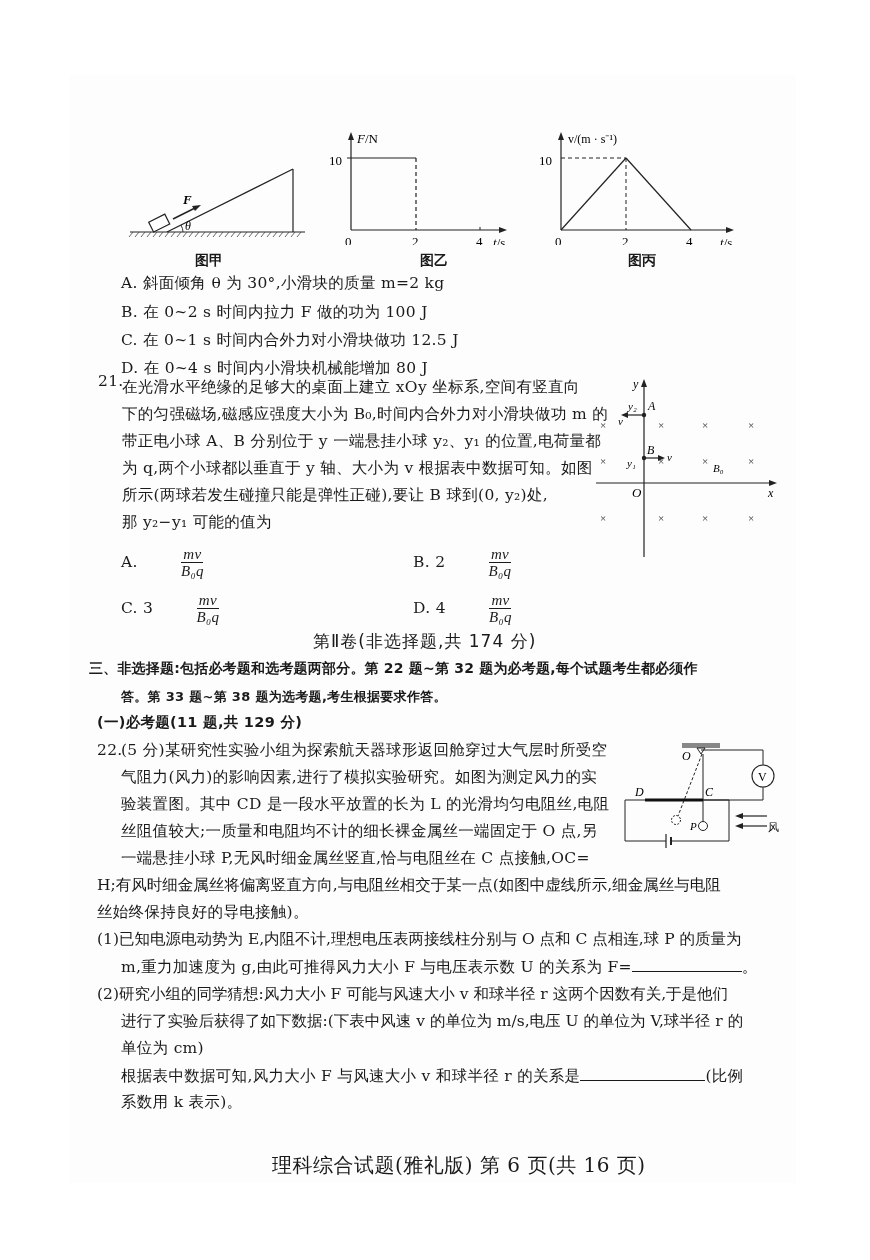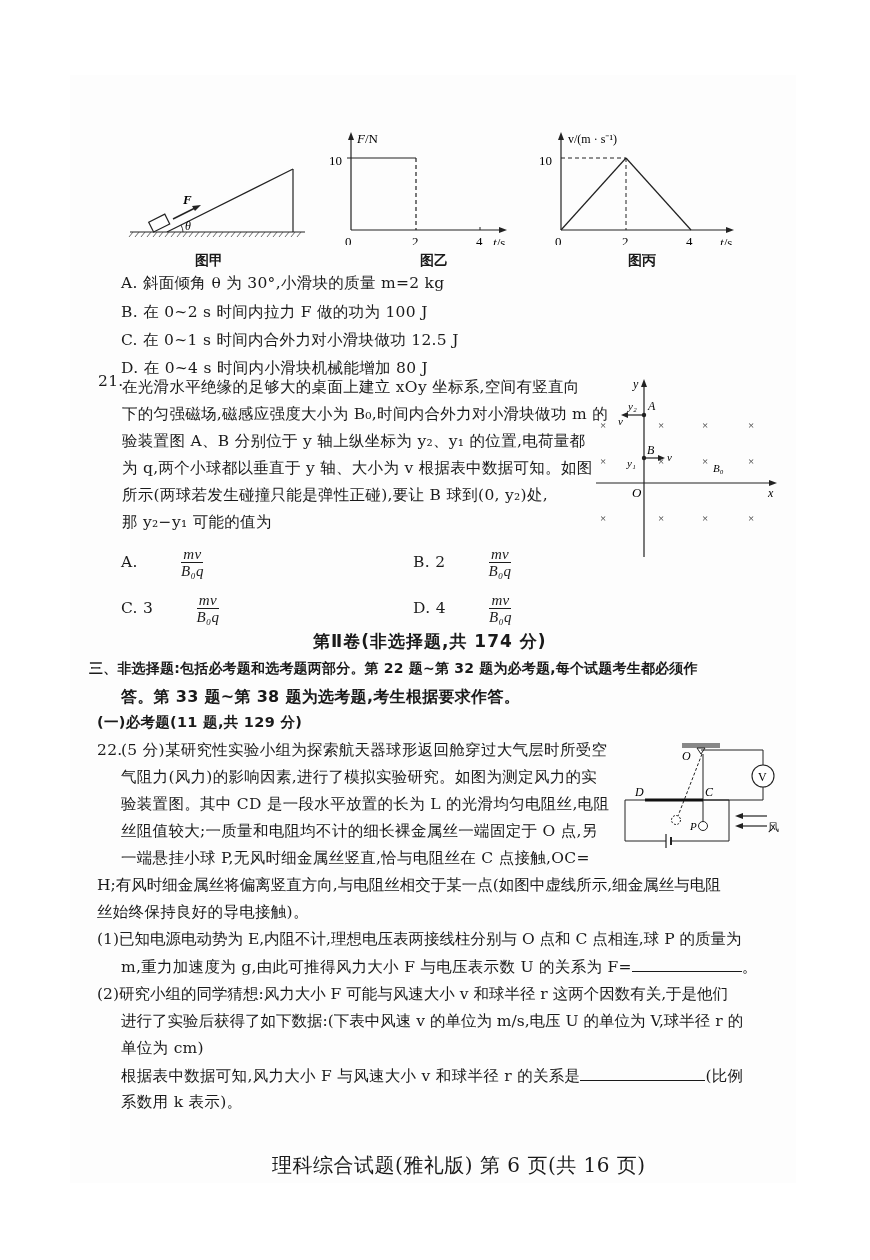--- a/index.html
+++ b/index.html
@@ -8,21 +8,21 @@
   .page { position:absolute; left:70px; top:75px; width:726px; height:1108px; background:#fdfdfd; }
   .abs { position:absolute; }
   .line { position:absolute; font-size:15.5px; line-height:19px; white-space:nowrap; letter-spacing:0.3px; }
   .bold { font-weight:bold; font-family:"DejaVu Sans","Liberation Sans",sans-serif; }
   .caption { position:absolute; font-size:14px; font-weight:bold; font-family:"DejaVu Sans",sans-serif; }
   .frac { display:inline-flex; flex-direction:column; align-items:center; vertical-align:middle; font-family:"Liberation Serif",serif; font-style:italic; font-size:15px; line-height:16px;margin-left:36px; }
   .frac .num { border-bottom:1px solid #1a1a1a; padding:0 2px; }
   .frac .den { padding:0 2px; }
   .blank { display:inline-block; border-bottom:1px solid #1a1a1a; vertical-align:baseline; height:14px; }
   svg text { font-family:"Liberation Serif",serif; }
-  .section-title { position:absolute; font-size:17px; font-weight:bold; font-family:"DejaVu Sans",sans-serif; letter-spacing:1px; }
+  .section-title { position:absolute; font-size:17px; font-weight:normal; font-family:"DejaVu Sans",sans-serif; letter-spacing:1px; }
   .footer { position:absolute; font-size:20px; letter-spacing:0.5px; }
 </style>
 </head>
 <body>
 
 <div class="page"></div>
 
 <svg class="abs" style="left:125px;top:160px" width="185" height="80" viewBox="0 0 185 80">
   <line x1="5" y1="72" x2="180" y2="72" stroke="#222" stroke-width="1.2"></line>
   <g stroke="#444" stroke-width="0.8">
@@ -122,21 +122,21 @@
   <span>在 0~1 s 时间内合外力对小滑块做功 12.5 J</span>
 </div>
 <div class="line" style="left:121px;top:359px">
   <span>D.</span>
   <span>在 0~4 s 时间内小滑块机械能增加 80 J</span>
 </div>
 
 <div class="line" style="left:98px;top:372px">21.</div>
 <div class="line" style="left:122px;top:378px">在光滑水平绝缘的足够大的桌面上建立 xOy 坐标系,空间有竖直向</div>
 <div class="line" style="left:122px;top:405px">下的匀强磁场,磁感应强度大小为 B₀,时间内合外力对小滑块做功 m 的</div>
-<div class="line" style="left:122px;top:432px">验装置图 A、B 分别位于 y 轴上纵坐标为 y₂、y₁ 的位置,电荷量都</div>
+<div class="line" style="left:122px;top:432px">带正电小球 A、B 分别位于 y 一端悬挂小球 y₂、y₁ 的位置,电荷量都</div>
 <div class="line" style="left:122px;top:459px">为 q,两个小球都以垂直于 y 轴、大小为 v 根据表中数据可知。如图</div>
 <div class="line" style="left:122px;top:486px">所示(两球若发生碰撞只能是弹性正碰),要让 B 球到(0, y₂)处,</div>
 <div class="line" style="left:122px;top:513px">那 y₂−y₁ 可能的值为</div>
 
 <svg class="abs" style="left:592px;top:377px" width="190" height="185" viewBox="0 0 190 185">
   <line x1="52" y1="180" x2="52" y2="8" stroke="#222" stroke-width="1.2"></line>
   <polygon points="52,2 49,10 55,10" fill="#222"></polygon>
   <line x1="4" y1="106" x2="178" y2="106" stroke="#222" stroke-width="1.2"></line>
   <polygon points="185,106 177,103 177,109" fill="#222"></polygon>
   <text x="41" y="11" font-size="12" font-style="italic">y</text>
@@ -200,21 +200,21 @@
   <span>D.</span>
   <span>4</span>
   <span class="frac">
       <span class="num">mv</span>
       <span class="den">B₀q</span>
     </span>
 </div>
 
 <div class="section-title" style="left:313px;top:630px">第Ⅱ卷(非选择题,共 174 分)</div>
 <div class="line bold" style="left:89px;top:659px;font-size:14px;letter-spacing:0.2px">三、非选择题:包括必考题和选考题两部分。第 22 题~第 32 题为必考题,每个试题考生都必须作</div>
-<div class="line bold" style="left:121px;top:687px;font-size:16px">答。第 33 题~第 38 题为选考题,考生根据要求作答。</div>
+<div class="line bold" style="left:121px;top:687px;font-size:13px">答。第 33 题~第 38 题为选考题,考生根据要求作答。</div>
 <div class="line bold" style="left:97px;top:713px;font-size:14.5px">(一)必考题(11 题,共 129 分)</div>
 
 <div class="line" style="left:97px;top:741px">22.</div>
 <div class="line" style="left:121px;top:741px">(5 分)某研究性实验小组为探索航天器球形返回舱穿过大气层时所受空</div>
 <div class="line" style="left:121px;top:768px">气阻力(风力)的影响因素,进行了模拟实验研究。如图为测定风力的实</div>
 <div class="line" style="left:121px;top:795px">验装置图。其中 CD 是一段水平放置的长为 L 的光滑均匀电阻丝,电阻</div>
 <div class="line" style="left:121px;top:822px">丝阻值较大;一质量和电阻均不计的细长裸金属丝一端固定于 O 点,另</div>
 <div class="line" style="left:121px;top:849px">一端悬挂小球 P,无风时细金属丝竖直,恰与电阻丝在 C 点接触,OC=</div>
 <div class="line" style="left:97px;top:876px;letter-spacing:0px">H;有风时细金属丝将偏离竖直方向,与电阻丝相交于某一点(如图中虚线所示,细金属丝与电阻</div>
 <div class="line" style="left:97px;top:903px">丝始终保持良好的导电接触)。</div>

